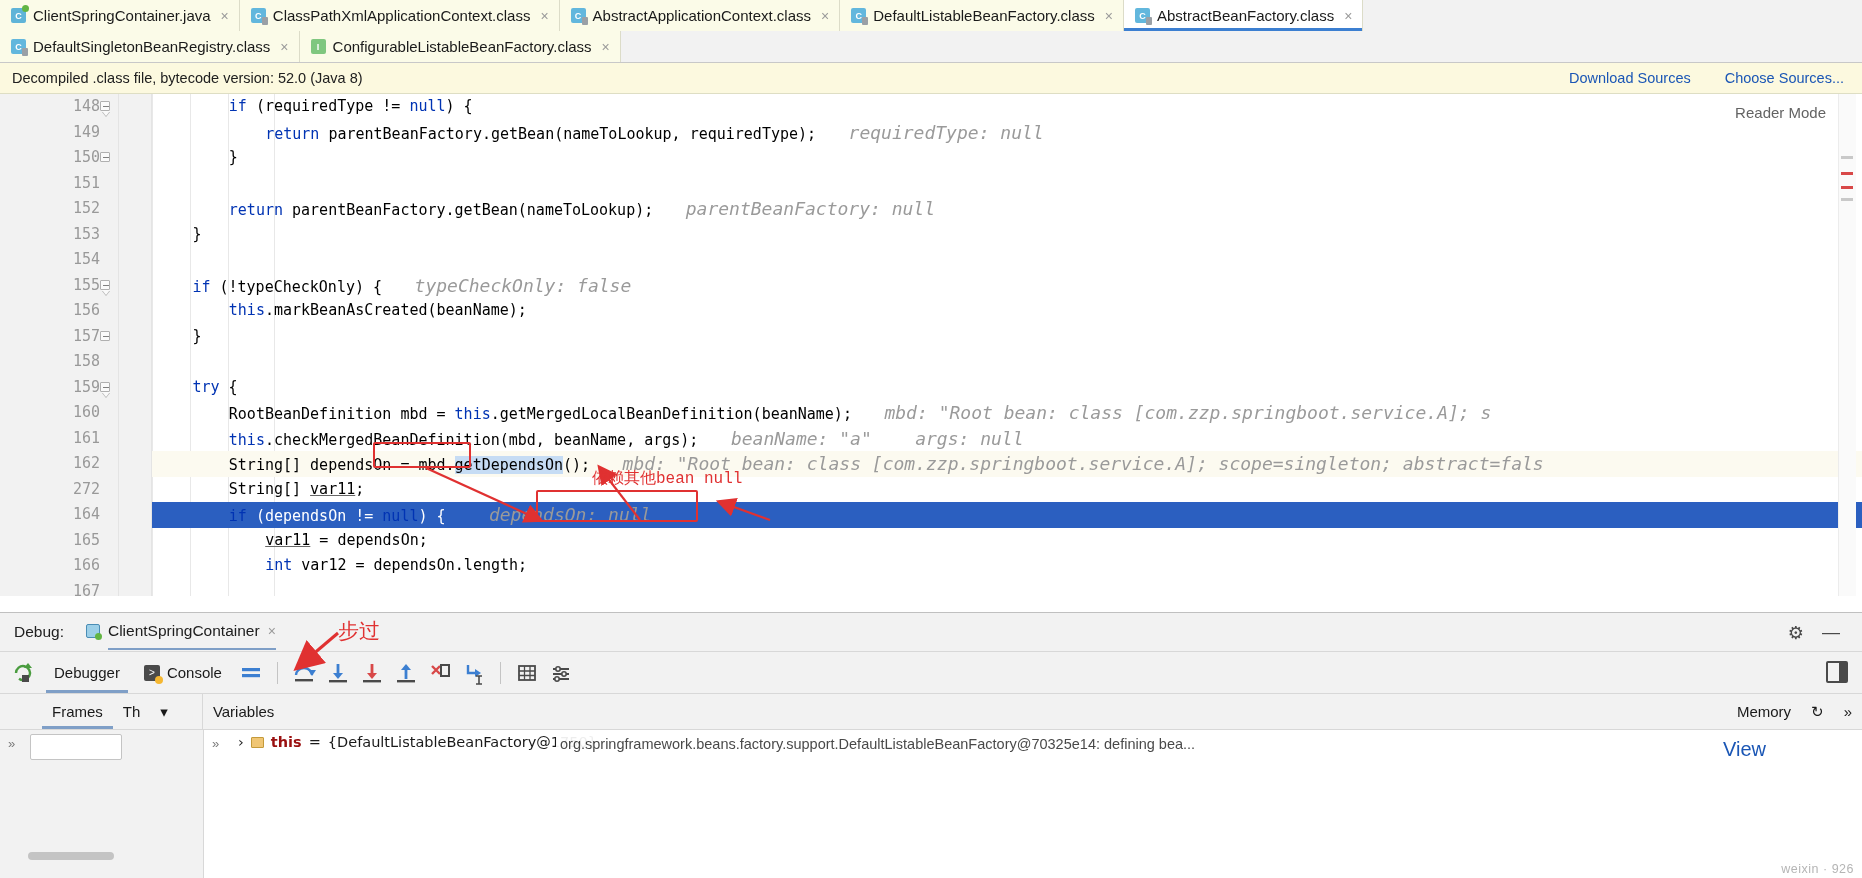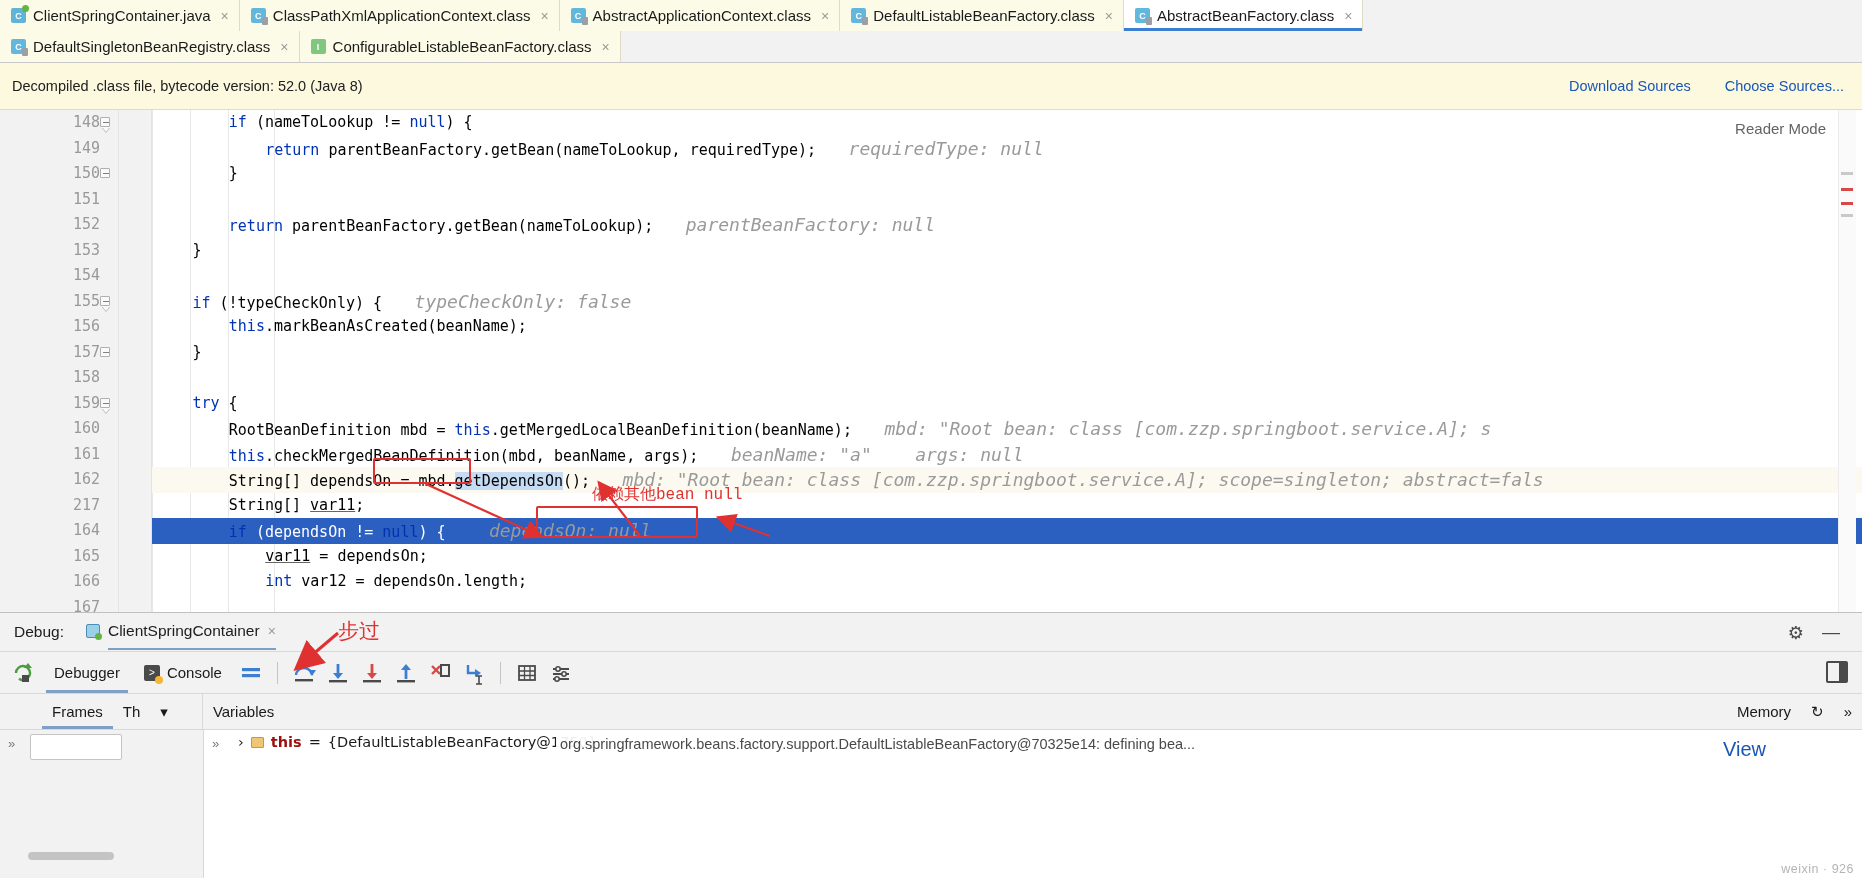--- a/index.html
+++ b/index.html
@@ -77,21 +77,21 @@
     position: absolute;
     right: -2px; bottom: -2px;
     width: 6px; height: 8px;
     background: #9aa0a6;
     border-radius: 1px;
   }
   .ficon.iface  { background: #7fc77f; }
 
   
   .notice {
-    height: 47px;
+    height: 31px;
     background: #fcf9df;
     border-bottom: 1px solid #dedec4;
     display: flex;
     align-items: center;
     padding: 0 18px 0 12px;
     font-size: 14.5px;
     color: #202020;
   }
   .notice .spacer { flex: 1; }
   .notice a {
@@ -516,34 +516,34 @@
         <div class="line"><span class="lineno">153</span></div>
         <div class="line"><span class="lineno">154</span></div>
         <div class="line"><span class="lineno">155</span><span class="foldmark down"></span></div>
         <div class="line"><span class="lineno">156</span></div>
         <div class="line"><span class="lineno">157</span><span class="foldmark"></span></div>
         <div class="line"><span class="lineno">158</span></div>
         <div class="line"><span class="lineno">159</span><span class="foldmark down"></span></div>
         <div class="line"><span class="lineno">160</span></div>
         <div class="line"><span class="lineno">161</span></div>
         <div class="line"><span class="lineno">162</span></div>
-        <div class="line"><span class="lineno">217</span></div>
+        <div class="line"><span class="lineno">272</span></div>
         <div class="line"><span class="lineno">164</span></div>
         <div class="line"><span class="lineno">165</span></div>
         <div class="line"><span class="lineno">166</span></div>
         <div class="line"><span class="lineno">167</span></div>
       </div>
   </div>
   <div class="codearea">
     <div class="vline1"></div>
     <div class="vline2"></div>
     <div class="vline3"></div>
     <div class="vline4"></div>
     <div id="code-lines">
-        <div class="line"><span class="code-line" style="left: 76.8px;"><span class="kw">if</span><span> (nameToLookup != </span><span class="kw">null</span><span>) {</span></span></div>
+        <div class="line"><span class="code-line" style="left: 76.8px;"><span class="kw">if</span><span> (requiredType != </span><span class="kw">null</span><span>) {</span></span></div>
         <div class="line"><span class="code-line" style="left: 113.2px;"><span class="kw">return</span><span> parentBeanFactory.getBean(nameToLookup, requiredType);</span><span class="hint">   requiredType: null</span></span></div>
         <div class="line"><span class="code-line" style="left: 76.8px;"><span>}</span></span></div>
         <div class="line"><span class="code-line" style="left: 4px;"></span></div>
         <div class="line"><span class="code-line" style="left: 76.8px;"><span class="kw">return</span><span> parentBeanFactory.getBean(nameToLookup);</span><span class="hint">   parentBeanFactory: null</span></span></div>
         <div class="line"><span class="code-line" style="left: 40.4px;"><span>}</span></span></div>
         <div class="line"><span class="code-line" style="left: 4px;"></span></div>
         <div class="line"><span class="code-line" style="left: 40.4px;"><span class="kw">if</span><span> (!typeCheckOnly) {</span><span class="hint">   typeCheckOnly: false</span></span></div>
         <div class="line"><span class="code-line" style="left: 76.8px;"><span class="kw">this</span><span>.markBeanAsCreated(beanName);</span></span></div>
         <div class="line"><span class="code-line" style="left: 40.4px;"><span>}</span></span></div>
         <div class="line"><span class="code-line" style="left: 4px;"></span></div>

